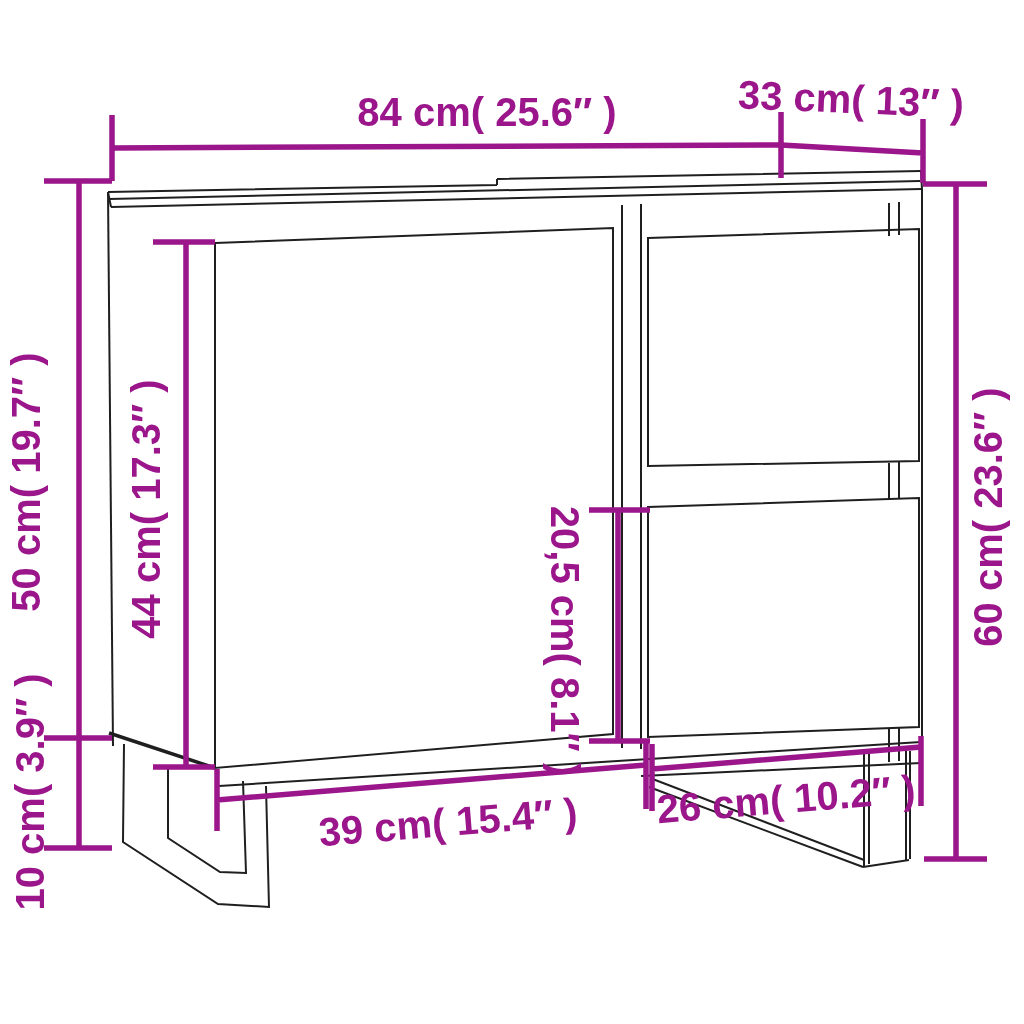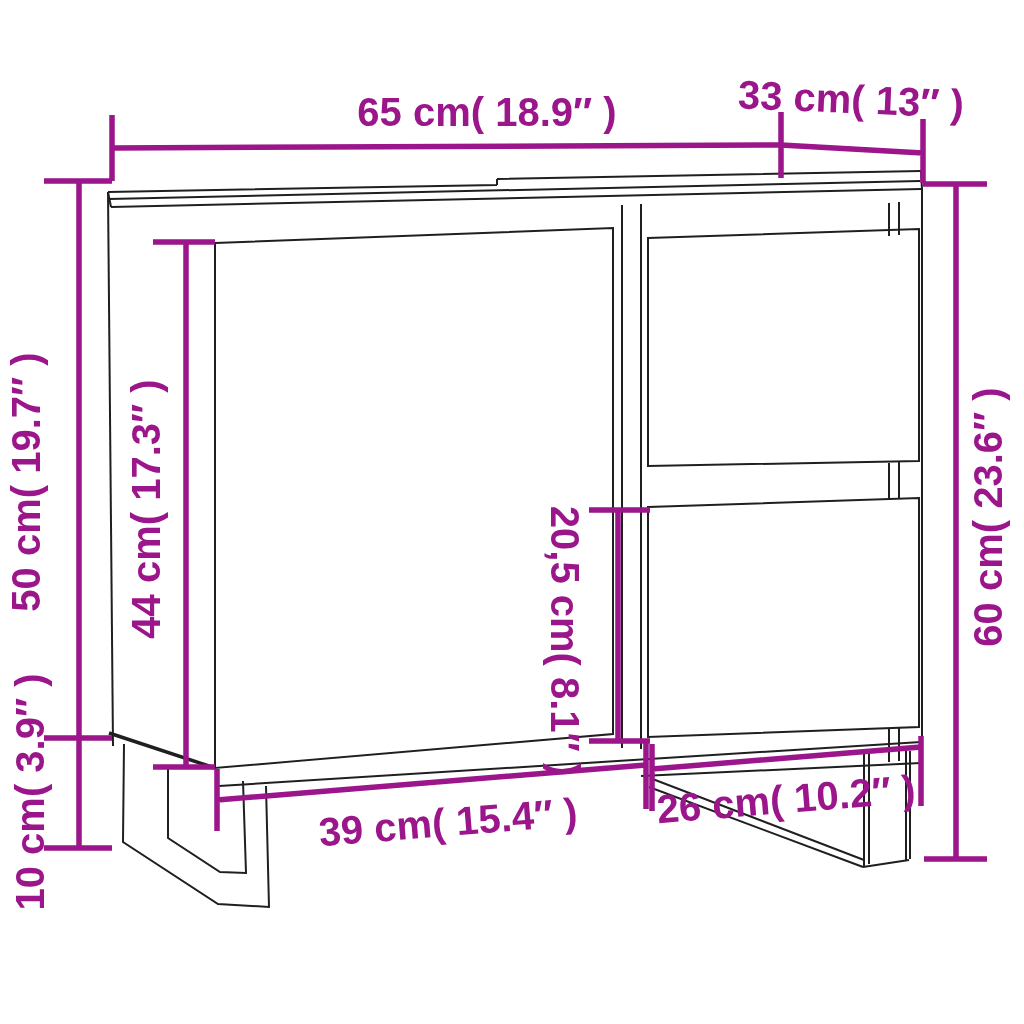--- a/index.html
+++ b/index.html
@@ -86,21 +86,21 @@
       <path d="M186,242 L186,767 M153,242 L215,242 M153,767 L215,767"></path>
 
       <path d="M618,510 L618,741 M589,510 L650,510 M589,741 L650,741"></path>
 
       <path d="M217,800 L646,765 M217,769 L217,831 M646,742 L646,809"></path>
 
       <path d="M652,769 L921,747 M652,744 L652,811 M921,736 L921,806"></path>
     </g>
   </svg>
 
-  <div class="dim-label" style="left:487px;top:112px;">65 cm( 18.9″ )</div>
+  <div class="dim-label" style="left:487px;top:112px;">84 cm( 25.6″ )</div>
 
   <div class="dim-label rot-sr" style="left:851px;top:99px;">33 cm( 13″ )</div>
 
   <div class="dim-label rot-ccw" style="left:26px;top:482px;">50 cm( 19.7″ )</div>
 
   <div class="dim-label rot-ccw" style="left:146px;top:509px;">44 cm( 17.3″ )</div>
 
   <div class="dim-label rot-cw" style="left:565px;top:641px;">20,5 cm( 8.1″ )</div>
 
   <div class="dim-label rot-ccw" style="left:988px;top:517px;">60 cm( 23.6″ )</div>

